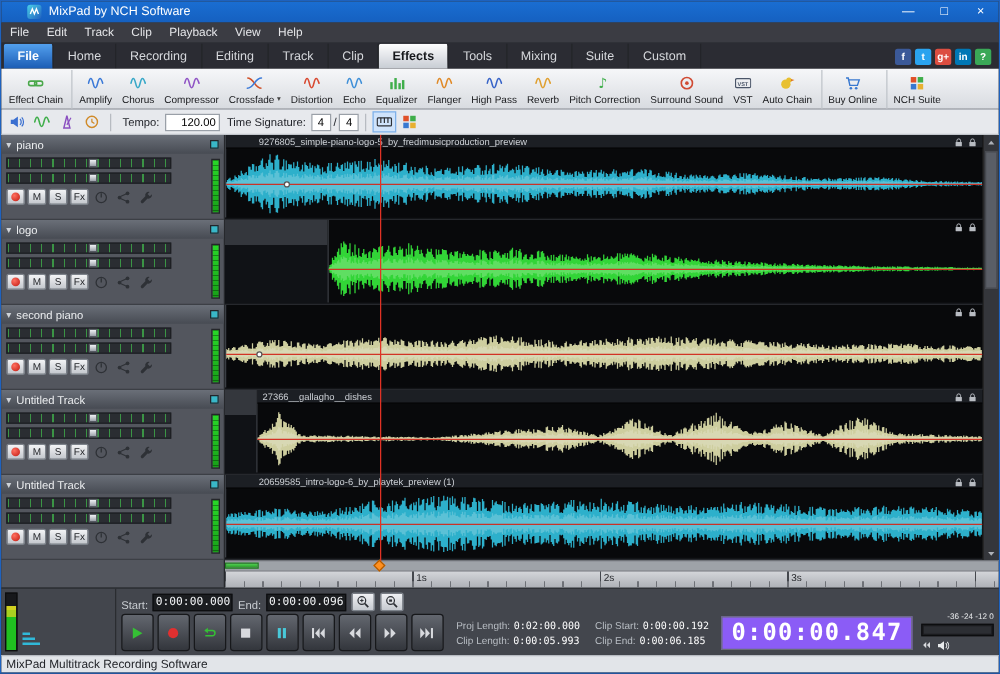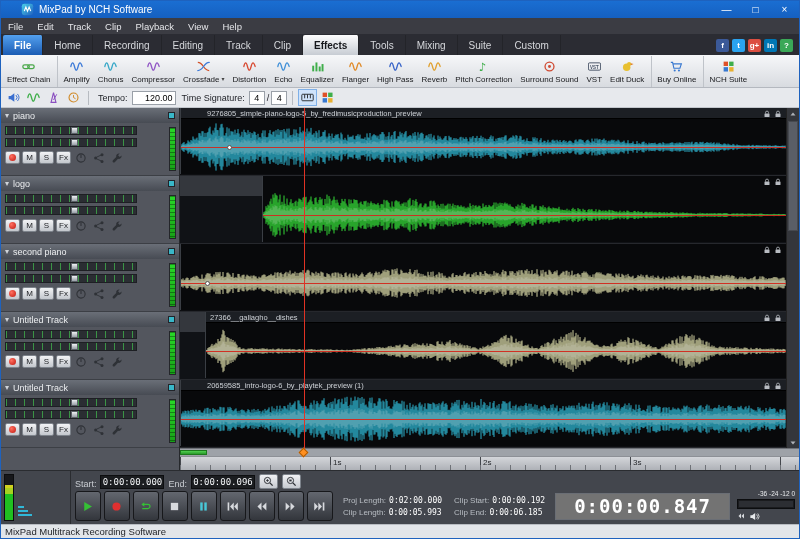--- a/index.html
+++ b/index.html
@@ -94,21 +94,21 @@
   .mini-bar{position:absolute;left:17px;height:2px;background:#30b8d8}
   .bottom-right{flex:1;display:flex;flex-direction:column;padding:2px 4px;gap:1px}
   .row-a{display:flex;align-items:flex-end;gap:4px;height:16px;color:#c9cdd2;font-size:9px}
   .time-input{width:64px;height:14px;background:#1b1d20;border:1px solid #0d0e10;color:#f2f4f6;font-size:9px;font-family:"DejaVu Sans Mono",monospace;text-align:center}
   .zoom-btn{width:19px;height:15px;background:linear-gradient(#f0f1f4,#c6cad0);border:1px solid #7d838b;border-radius:2px;display:flex;align-items:center;justify-content:center}
   .row-b{display:flex;align-items:center;gap:3px;flex:1}
   .t-btn{width:26px;height:30px;background:linear-gradient(#63676f,#33363c);border:1px solid #17181b;border-radius:3px;display:flex;align-items:center;justify-content:center}
   .info-grid{margin-left:7px;display:grid;grid-template-columns:auto auto;column-gap:12px;row-gap:3px;font-size:8px;white-space:nowrap}
   .info-grid .ilabel{color:#b9bec4}
   .info-grid .ivalue{color:#fff;font-family:"DejaVu Sans Mono",monospace;margin-left:3px}
-  .lcd{margin-left:7px;background:#737373;border:1px solid #6a6e75;color:#fff;font-family:"DejaVu Sans Mono",monospace;font-size:19px;font-weight:bold;padding:3px 18px;letter-spacing:1px;line-height:1}
+  .lcd{margin-left:7px;background:#8b5cf6;border:1px solid #6a6e75;color:#fff;font-family:"DejaVu Sans Mono",monospace;font-size:19px;font-weight:bold;padding:3px 7px;letter-spacing:1px;line-height:1}
   .meter-panel{margin-left:4px;width:58px;align-self:stretch;display:flex;flex-direction:column;font-size:6.5px;color:#e8eaec}
   .meter-scale{text-align:right;letter-spacing:0;line-height:8px;white-space:nowrap}
   .meter-box{flex:1;background:#1a1b1e;border:1px solid #0c0d0f;margin:1px 0;display:flex;flex-direction:column;justify-content:space-evenly;padding:1px}
   .meter-groove{height:3px;background:#2c2e33}
   .meter-bottom{display:flex;align-items:center;gap:4px;height:12px}
   
   .statusbar{height:14px;background:#e2e5e9;color:#23252a;font-size:9.5px;padding-left:4px;display:flex;align-items:center;border-top:1px solid #b8bcc2;flex:0 0 auto}
 </style>
 </head>
 <body>
@@ -336,21 +336,21 @@
 
     <button class="rbtn sep-after">
       <span class="ricon">
         <svg width="13" height="13" viewBox="0 0 16 16" style="display:block">
           <circle cx="7" cy="9" r="4.6" fill="#e8c030"></circle>
           <circle cx="10" cy="5" r="2.6" fill="#e8c030"></circle>
           <path d="M12 4 L15.5 5 L12 6.4 Z" fill="#e07820"></path>
         </svg>
       </span>
       <span class="lbl">
-        <span>Edit Duck</span>
+        <span>Auto Chain</span>
       </span>
     </button>
 
     <button class="rbtn sep-after">
       <span class="ricon">
         <svg width="13" height="13" viewBox="0 0 16 16" style="display:block">
           <path d="M1 3 h2.2 l1.6 7.2 h7.4 l1.8 -5.4 h-9.8" fill="none" stroke="#3878d0" stroke-width="1.4"></path>
           <circle cx="5.8" cy="13" r="1.3" fill="#3878d0"></circle>
           <circle cx="11" cy="13" r="1.3" fill="#3878d0"></circle>
         </svg>

